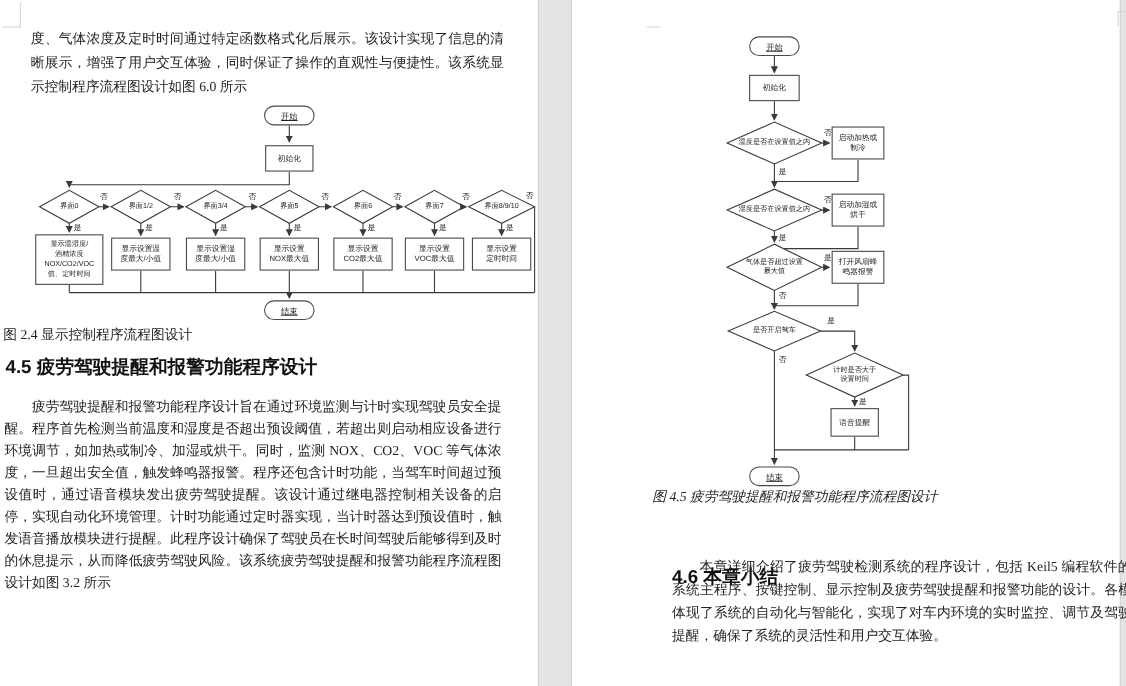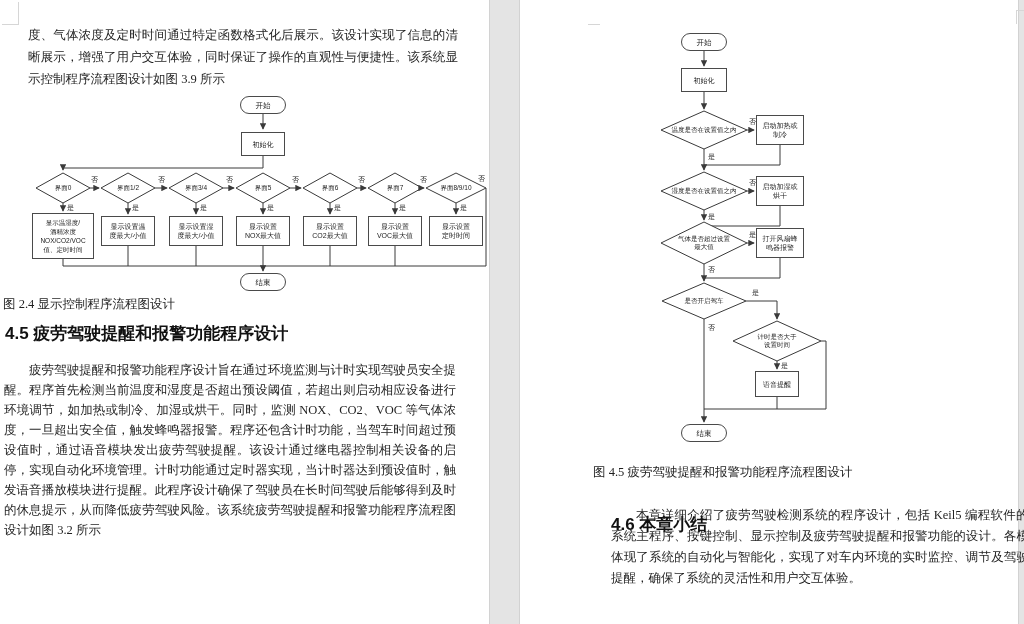--- a/index.html
+++ b/index.html
@@ -16,41 +16,41 @@
   .caption{position:absolute;z-index:3;font-size:12.5px;color:#1f1f1f;white-space:nowrap;}
   .heading{position:absolute;z-index:3;font-family:"Liberation Sans", sans-serif;font-weight:bold;font-size:17px;color:#111;white-space:nowrap;}
   .chart{position:absolute;z-index:3;}
   .chart svg{position:absolute;left:0;top:0;z-index:1;}
   .node{
     position:absolute;box-sizing:border-box;border:1px solid #4a4a4a;background:#fff;
     display:flex;align-items:center;justify-content:center;text-align:center;
     font-family:"Liberation Sans", sans-serif;font-size:7px;line-height:9px;color:#222;
     white-space:pre-line;z-index:2;overflow:hidden;
   }
-  .stadium{border-radius:10px;font-size:7.5px;}
+  .stadium{border-radius:10px;font-size:7.5px;text-decoration:underline;}
   .dlabel{
     position:absolute;transform:translate(-50%,-50%);z-index:2;
     font-family:"Liberation Sans", sans-serif;font-size:6.5px;line-height:8px;color:#222;
     text-align:center;white-space:pre-line;
   }
   .yn{position:absolute;z-index:2;font-family:"Liberation Sans", sans-serif;font-size:7px;color:#222;line-height:8px;}
 </style>
 </head>
 <body>
 
 <div class="page" style="left:0;width:489px;"></div>
 <div class="page" style="left:520px;width:504px;"></div>
 <div class="gutter" style="left:489px;width:31px;"></div>
 <div class="edge" style="left:1018px;width:6px;"></div>
 
 <div class="cropmark" style="left:2px;top:2px;width:16px;height:22px;border-right:1px solid #d6d6d6;border-bottom:1px solid #d6d6d6;"></div>
 <div class="cropmark" style="left:588px;top:24px;width:12px;height:1px;border-top:1px solid #d6d6d6;"></div>
 <div class="cropmark" style="left:1016px;top:10px;width:8px;height:13px;border-left:1px solid #d6d6d6;border-top:1px solid #d6d6d6;"></div>
 
-<div class="para" style="left:28px;top:24px;width:430px;line-height:22px;">度、气体浓度及定时时间通过特定函数格式化后展示。该设计实现了信息的清晰展示，增强了用户交互体验，同时保证了操作的直观性与便捷性。该系统显示控制程序流程图设计如图 3.9 所示</div>
+<div class="para" style="left:28px;top:24px;width:430px;line-height:22px;">度、气体浓度及定时时间通过特定函数格式化后展示。该设计实现了信息的清晰展示，增强了用户交互体验，同时保证了操作的直观性与便捷性。该系统显示控制程序流程图设计如图 6.0 所示</div>
 
 <div class="chart" style="left:0;top:92px;width:496px;height:202px;">
   <svg width="496" height="202" viewBox="0 0 496 202">
     <defs>
       <marker id="ar-l" viewBox="0 0 8 8" refX="7" refY="4" markerWidth="6.5" markerHeight="6.5" orient="auto">
         <path d="M0,0L8,4L0,8z" fill="#3a3a3a"></path>
       </marker>
     </defs>
     <g stroke="#3a3a3a" stroke-width="1" fill="none">
       <line x1="263" y1="22" x2="263" y2="37" marker-end="url(#ar-l)"></line>
@@ -210,17 +210,17 @@
 
   <div class="dlabel" style="left:177px;top:316px;width:66px;">计时是否大于
 设置时间</div>
   <span class="yn" style="left:181px;top:337px;">是</span>
 
   <div class="node" style="left:155px;top:346px;width:44px;height:26px;">语音提醒</div>
 
   <div class="node stadium" style="left:81px;top:399px;width:46px;height:18px;">结束</div>
 </div>
 
-<div class="caption" style="left:593px;top:464px;">图 4.5 疲劳驾驶提醒和报警功能程序流程图设计</div>
+<div class="caption" style="left:593px;top:443px;font-style:italic;">图 4.5 疲劳驾驶提醒和报警功能程序流程图设计</div>
 
 <div class="heading" style="left:611px;top:472px;margin-top:41px;">4.6 本章小结</div>
 
 <div class="para" style="left:611px;top:505px;width:456px;line-height:21px;text-indent:2em;">本章详细介绍了疲劳驾驶检测系统的程序设计，包括 Keil5 编程软件的应用、系统主程序、按键控制、显示控制及疲劳驾驶提醒和报警功能的设计。各模块设计体现了系统的自动化与智能化，实现了对车内环境的实时监控、调节及驾驶员安全提醒，确保了系统的灵活性和用户交互体验。</div>
 
 </body></html>

